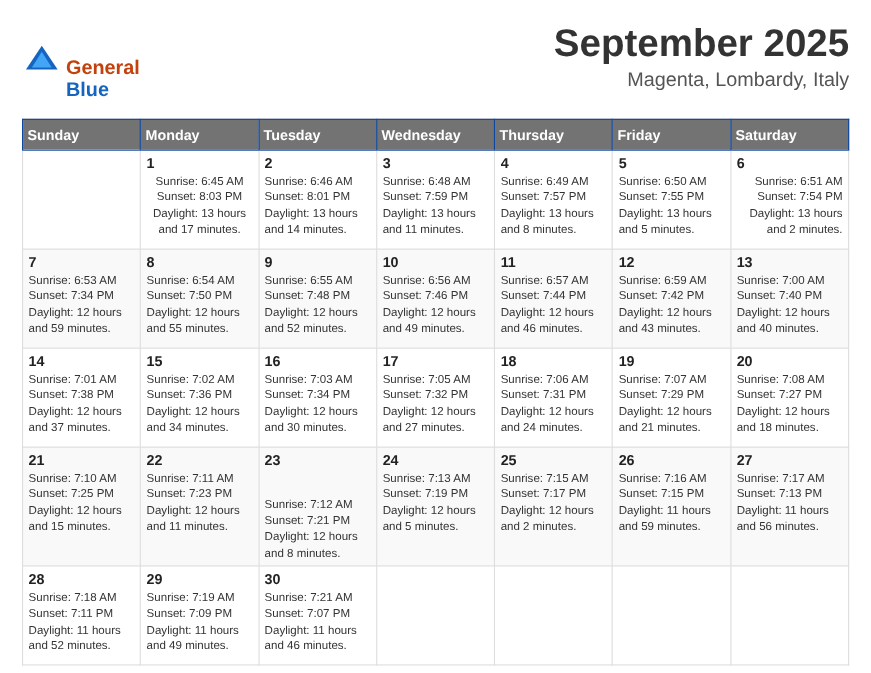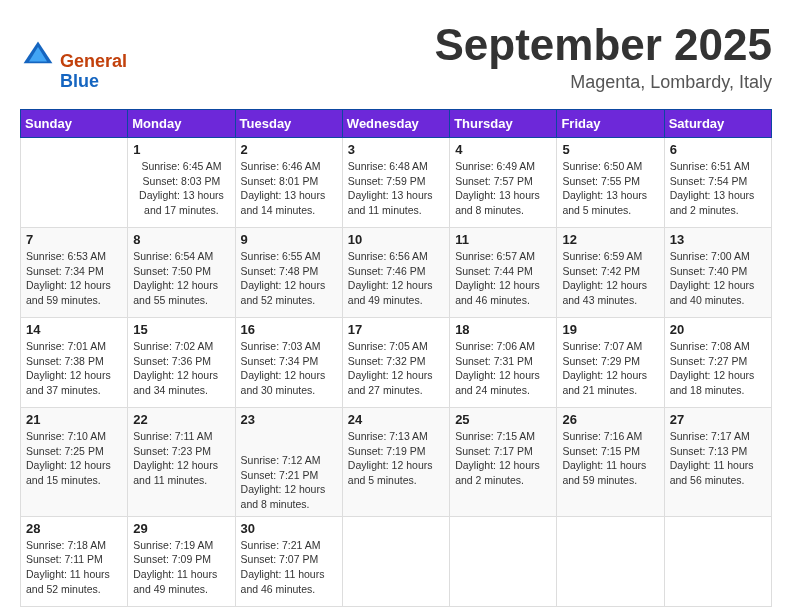--- a/index.html
+++ b/index.html
@@ -31,36 +31,36 @@
     .logo-general { color: #c2410c; margin-top: 32px; }
     .logo-blue { color: #1565c0; }
     .logo-icon {
       width: 36px;
       height: 36px;
     }
     .title-area {
       text-align: right;
     }
     .month-title {
-      font-size: 44px;
+      font-size: 35px;
       font-weight: bold;
       color: #333;
     }
     .location {
       font-size: 18px;
       color: #555;
       margin-top: 2px;
     }
     table {
       width: 100%;
       border-collapse: collapse;
       font-size: 11px;
     }
     thead th {
-      background: #6d28d9;
+      background: #737373;
       color: #fff;
       padding: 6px 4px;
       text-align: left;
       font-size: 13px;
       font-weight: bold;
       border: 1px solid #0d47a1;
     }
     tbody td {
       vertical-align: top;
       padding: 4px 5px;
@@ -152,21 +152,21 @@
         </td>
         <td>
           <div class="day-number">5</div>
           <div class="day-info" style="white-space: pre-line;">Sunrise: 6:50 AM
 Sunset: 7:55 PM
 Daylight: 13 hours
 and 5 minutes.</div>
         </td>
         <td>
           <div class="day-number">6</div>
-          <div class="day-info" style="white-space: pre-line;">Sunrise: 6:51 AM
+          <div class="day-info" style="white-space: pre-line; text-align: right;">Sunrise: 6:51 AM
 Sunset: 7:54 PM
 Daylight: 13 hours
 and 2 minutes.</div>
         </td>
       </tr>
       <tr>
         <td>
           <div class="day-number">7</div>
           <div class="day-info" style="white-space: pre-line;">Sunrise: 6:53 AM
 Sunset: 7:34 PM

